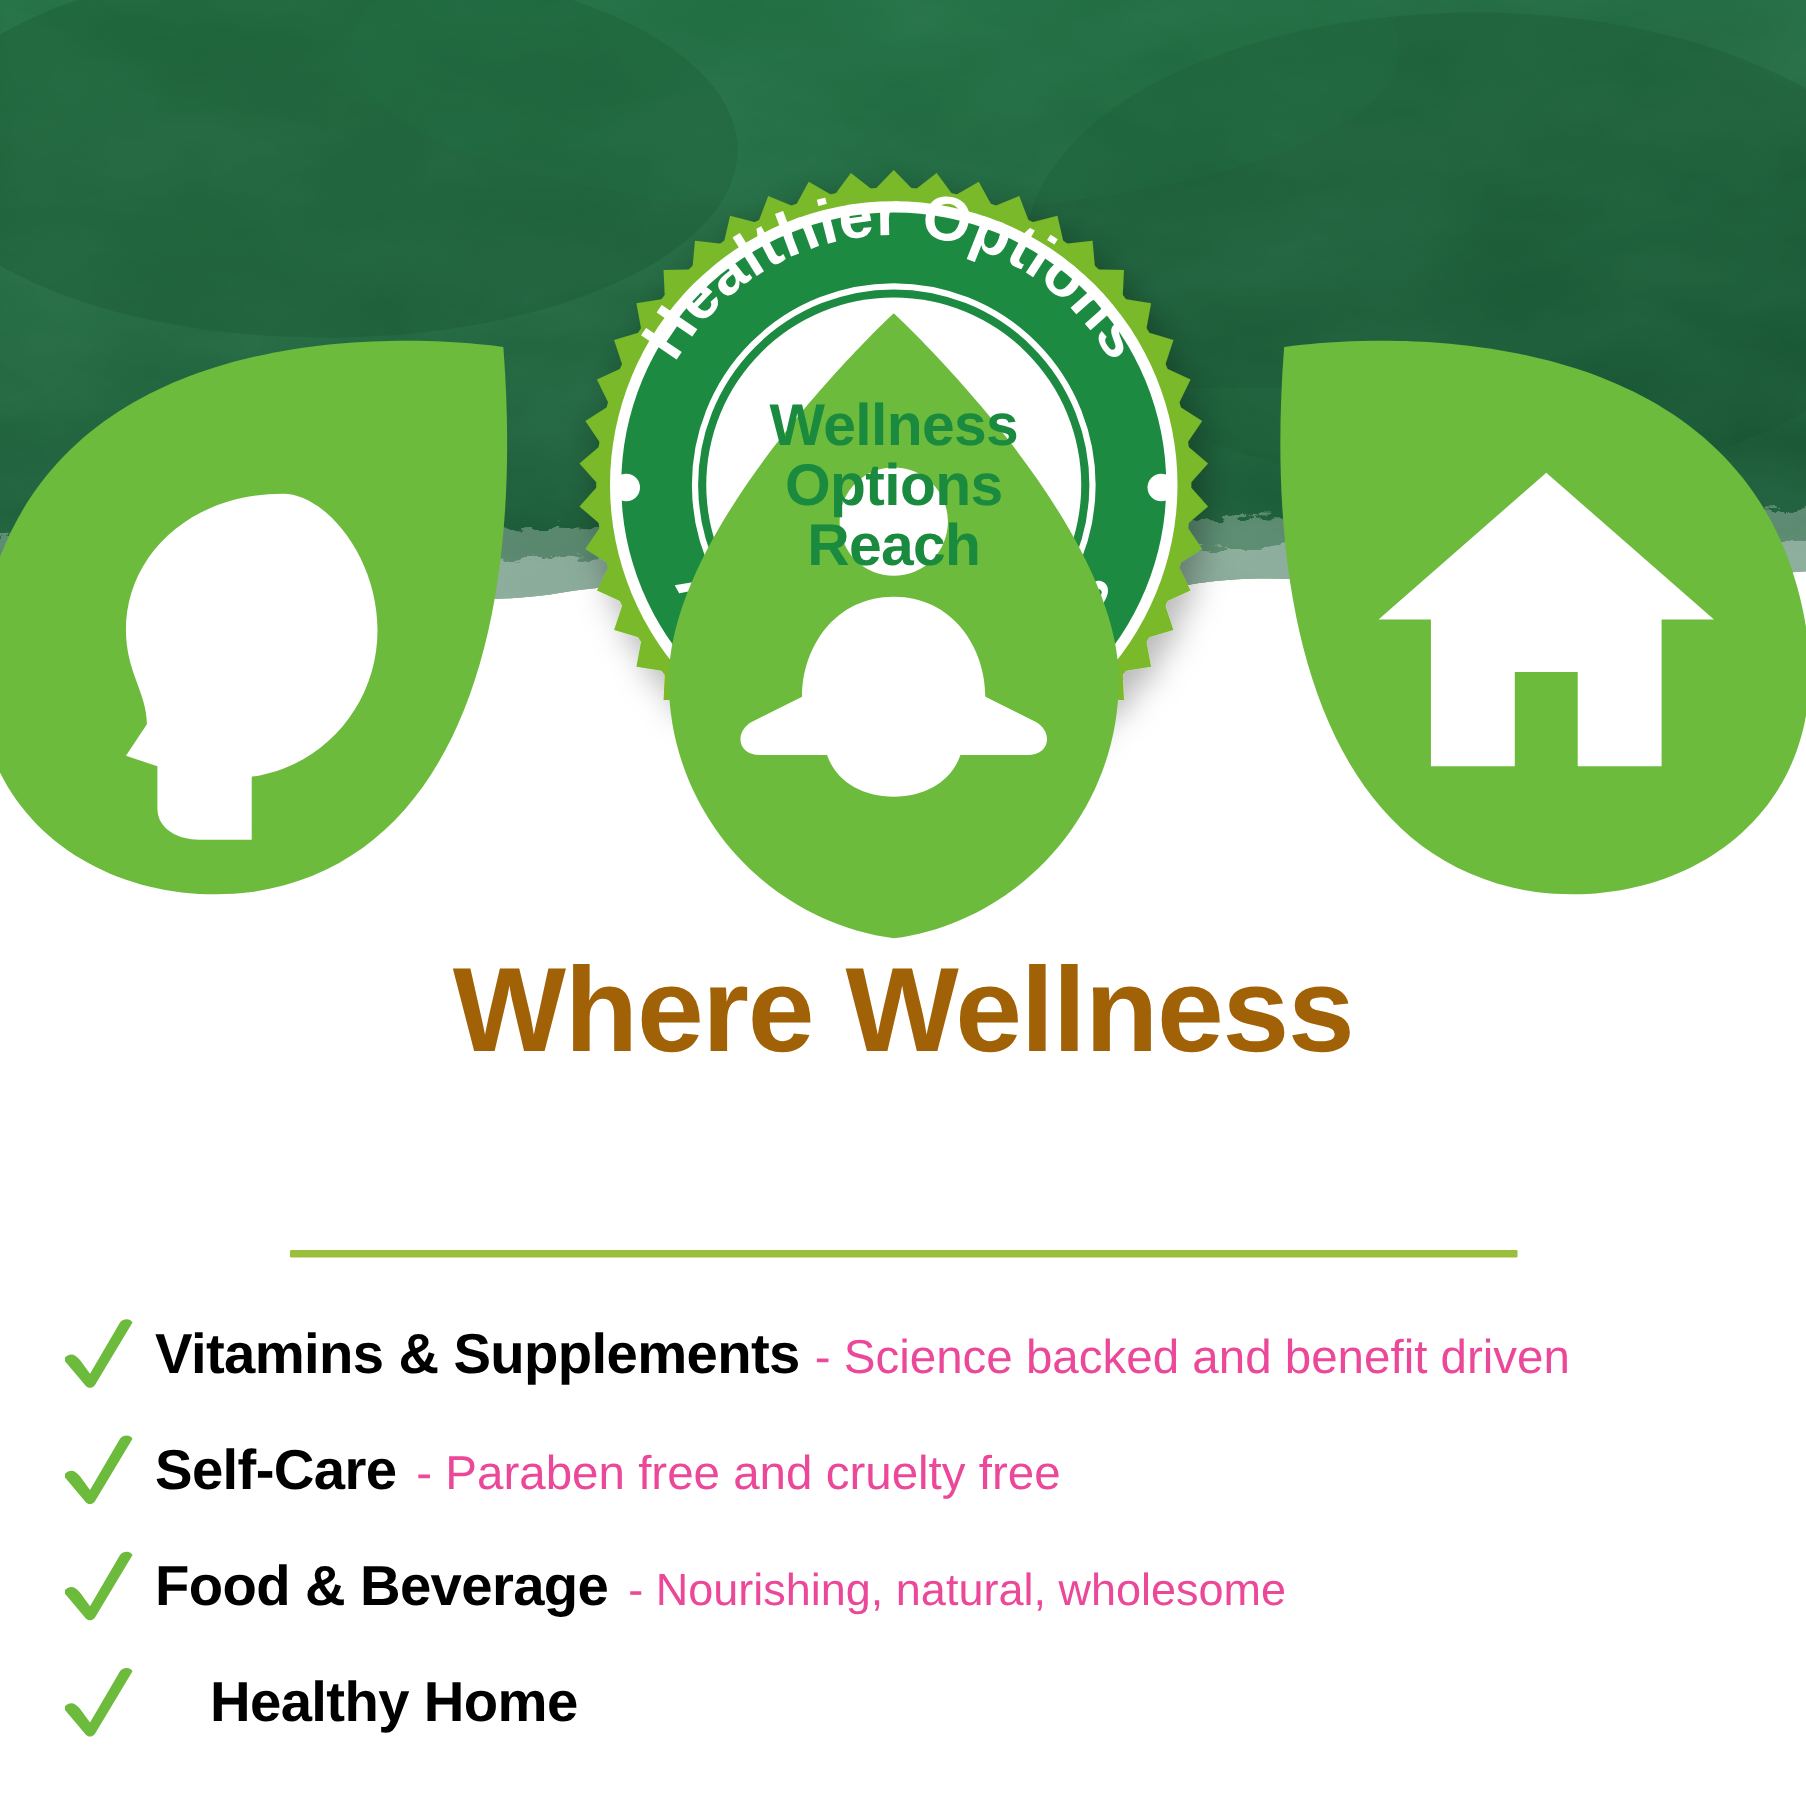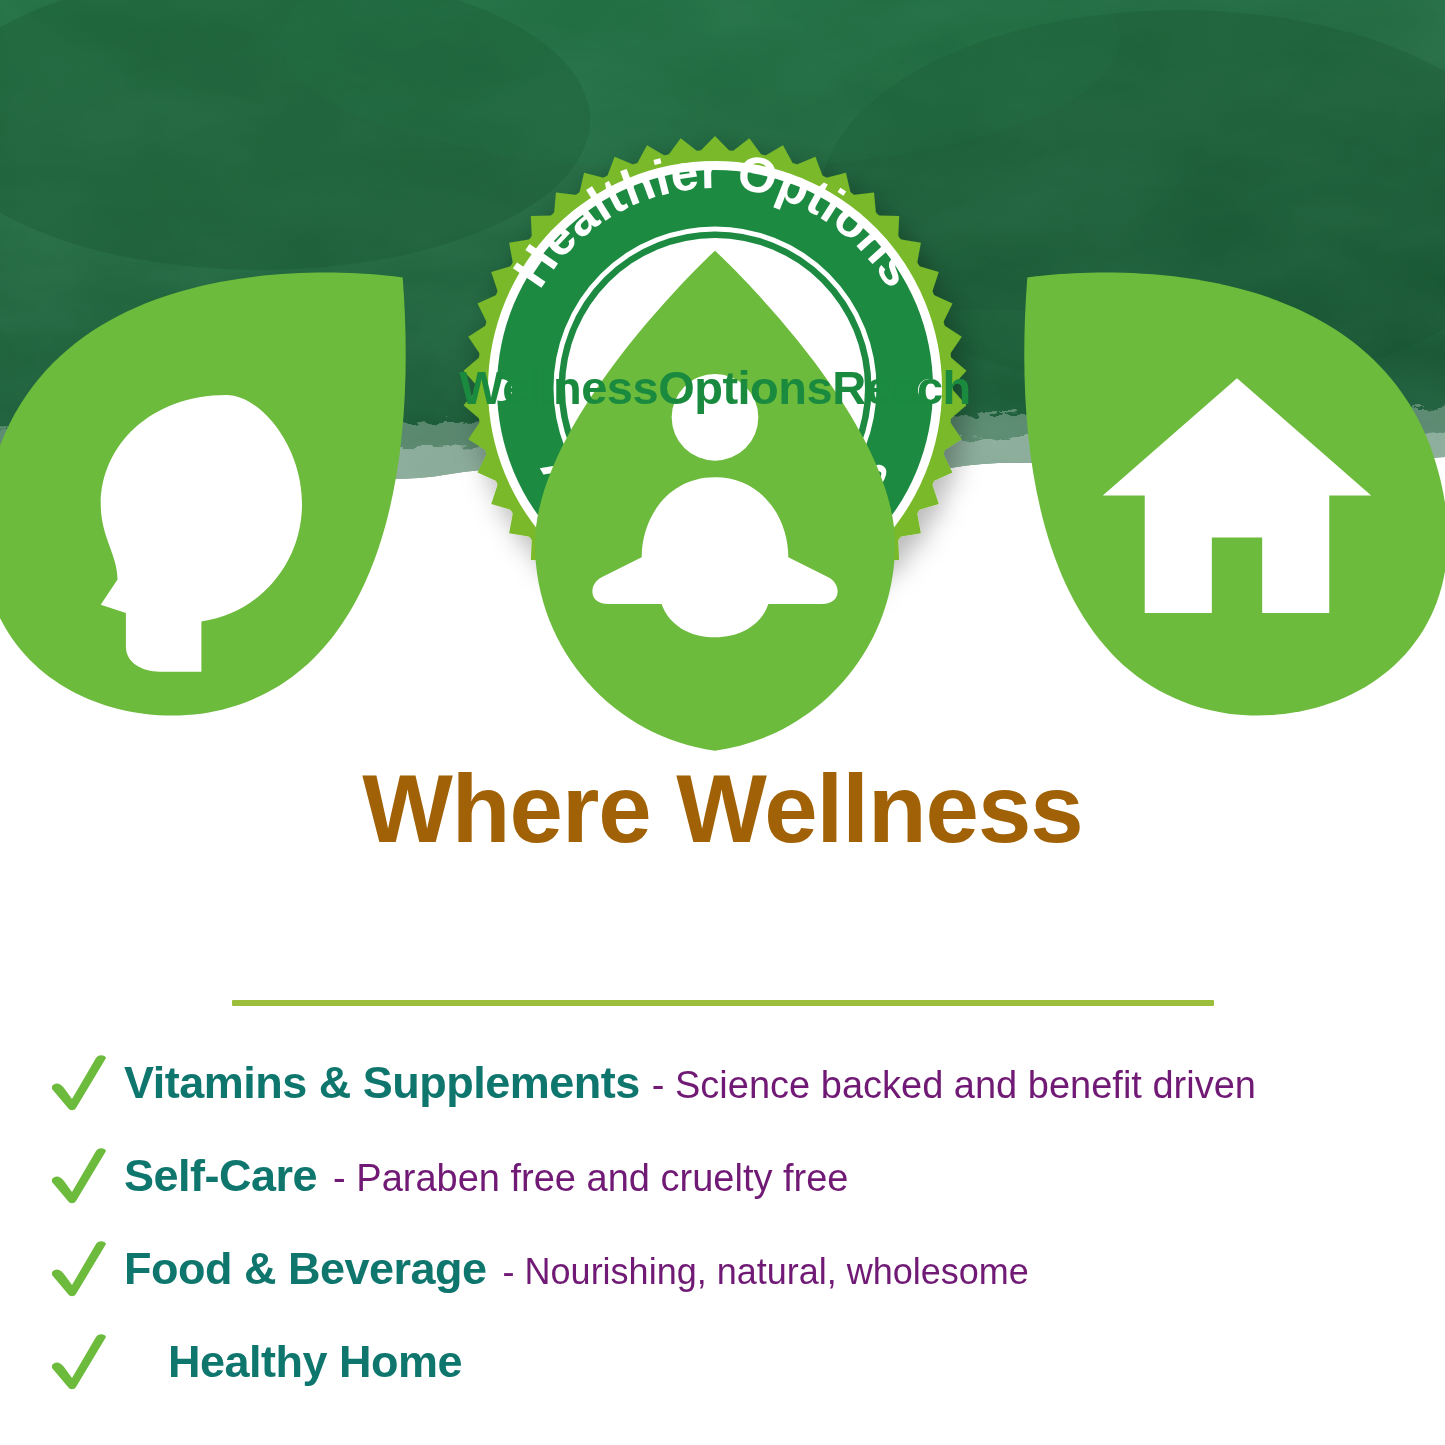--- a/index.html
+++ b/index.html
@@ -29,21 +29,21 @@
   .badge-arc-text{
     font-family:"Liberation Sans", sans-serif;
     font-weight:bold;
     letter-spacing:0.5px;
   }
 
   
   #badge-core-text{
     position:absolute;
     left:0;top:0;width:520px;height:520px;
-    display:flex;flex-direction:row;
+    display:flex;flex-direction:column;
     align-items:center;justify-content:center;
     pointer-events:none;
   }
   #badge-core-text .line{
     font-family:"Liberation Sans", sans-serif;
     font-weight:bold;
     font-size:47px;
     line-height:1.02;
     color:#1a8a3f;
     letter-spacing:-0.5px;
@@ -91,27 +91,27 @@
   .check-wrap{
     width:76px;min-width:76px;
     display:flex;align-items:center;justify-content:flex-start;
   }
   .check-wrap svg{display:block;}
   .bullet-texts{
     display:flex;align-items:baseline;
     white-space:nowrap;
   }
   .bullet-title{
-    color:#0f766e;
+    color:#000000;
     font-family:"Liberation Sans", sans-serif;
     font-weight:bold;
     letter-spacing:-0.5px;
   }
   .bullet-desc{
-    color:#701a75;
+    color:#ec4899;
     font-family:"Liberation Sans", sans-serif;
     font-weight:normal;
   }
   .r0 .bullet-title{font-size:45px;}
   .r0 .bullet-desc{font-size:38px;margin-left:12px;}
   .r1 .bullet-title{font-size:45px;}
   .r1 .bullet-desc{font-size:38px;margin-left:16px;text-align:center;}
   .r2 .bullet-title{font-size:45px;}
   .r2 .bullet-desc{font-size:36px;margin-left:16px;}
   .r3 .bullet-title{font-size:45px;margin-left:44px;}

